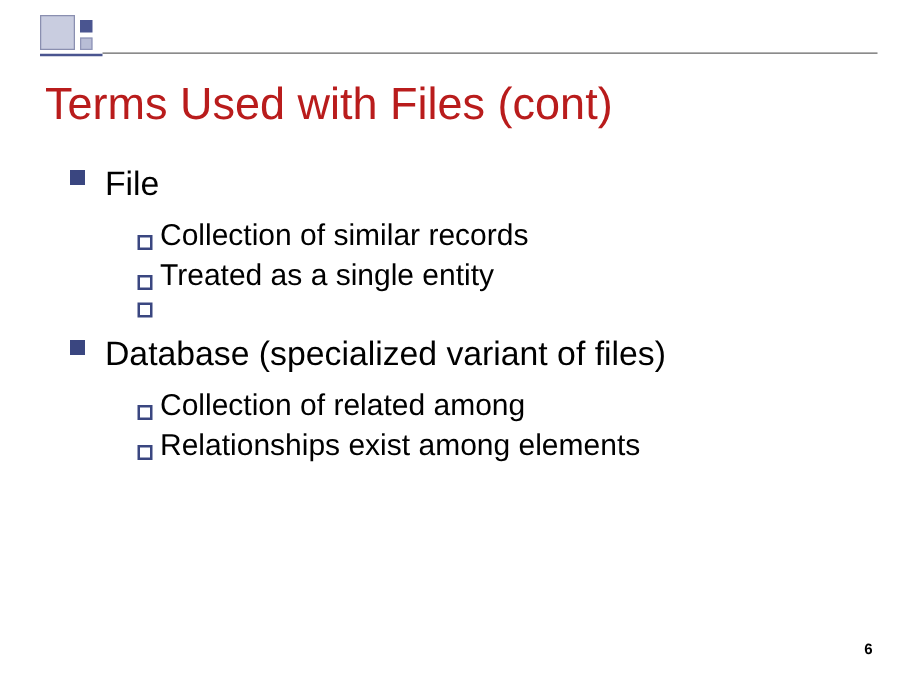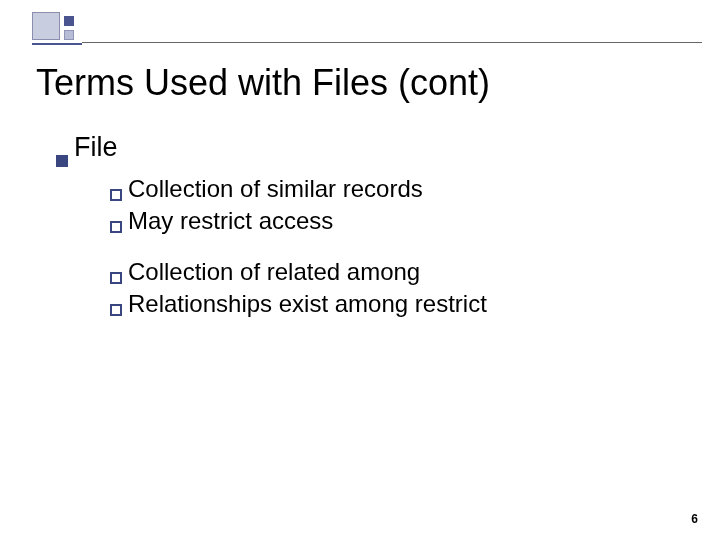--- a/index.html
+++ b/index.html
@@ -58,32 +58,32 @@
     left: 0px;
     width: 50px;
     height: 2px;
     background: #4a5590;
   }
   .content {
     padding: 62px 36px 0 36px;
   }
   .title {
     font-size: 36px;
-    color: #000000;
+    color: #b91c1c;
     margin-bottom: 28px;
     font-weight: normal;
   }
   .level1 {
     margin-left: 20px;
     margin-bottom: 6px;
   }
   .level1-row {
     display: flex;
-    align-items: flex-end;
-    gap: 6px;
+    align-items: flex-start;
+    gap: 16px;
     margin-bottom: 10px;
   }
   .bullet-solid {
     width: 12px;
     height: 12px;
     background: #3a4680;
     flex-shrink: 0;
     position: relative;
     top: 4px;
   }
@@ -142,32 +142,39 @@
       <div class="bullet-solid"></div>
       <div class="level1-text">File</div>
     </div>
     <div class="level2">
       <div class="level2-row">
         <div class="bullet-hollow"></div>
         <div class="level2-text">Collection of similar records</div>
       </div>
       <div class="level2-row">
         <div class="bullet-hollow"></div>
-        <div class="level2-text">May restrict access</div>
+        <div class="level2-text">Treated as a single entity</div>
+      </div>
+      <div class="level2-row">
+        <div class="bullet-hollow"></div>
       </div>
     </div>
   </div>
 
   <div class="level1">
+    <div class="level1-row">
+      <div class="bullet-solid"></div>
+      <div class="level1-text">Database (specialized variant of files)</div>
+    </div>
     <div class="level2">
       <div class="level2-row">
         <div class="bullet-hollow"></div>
         <div class="level2-text">Collection of related among</div>
       </div>
       <div class="level2-row">
         <div class="bullet-hollow"></div>
-        <div class="level2-text">Relationships exist among restrict</div>
+        <div class="level2-text">Relationships exist among elements</div>
       </div>
     </div>
   </div>
 </div>
 
 <div class="page-number">6</div>
 
 </body></html>

